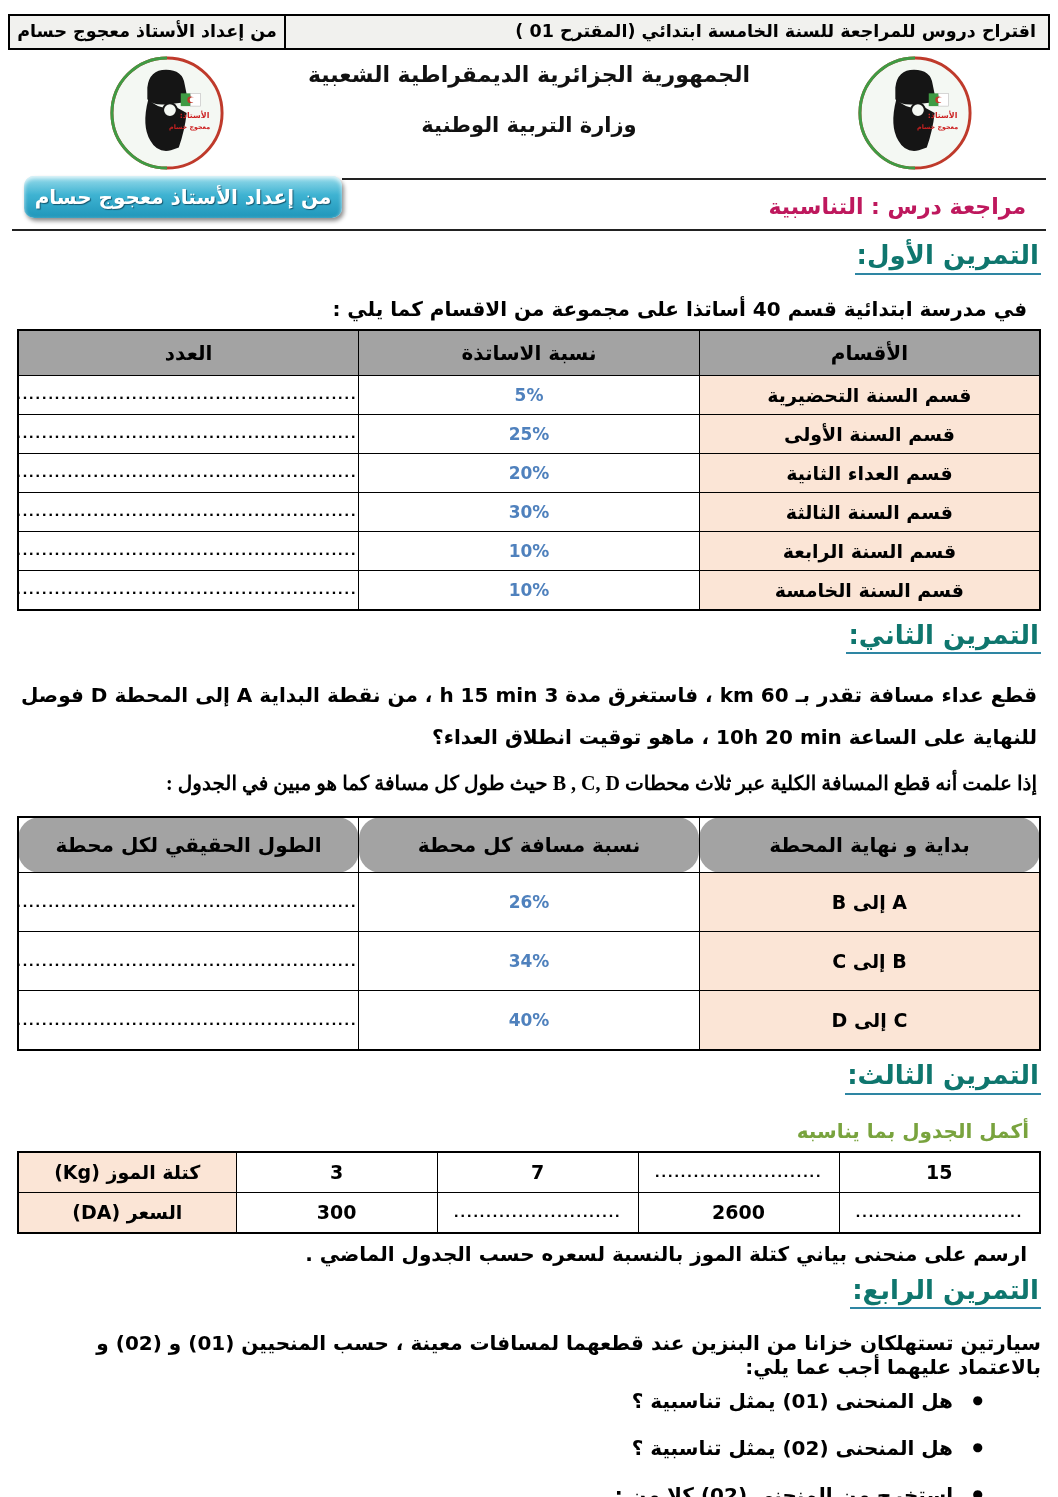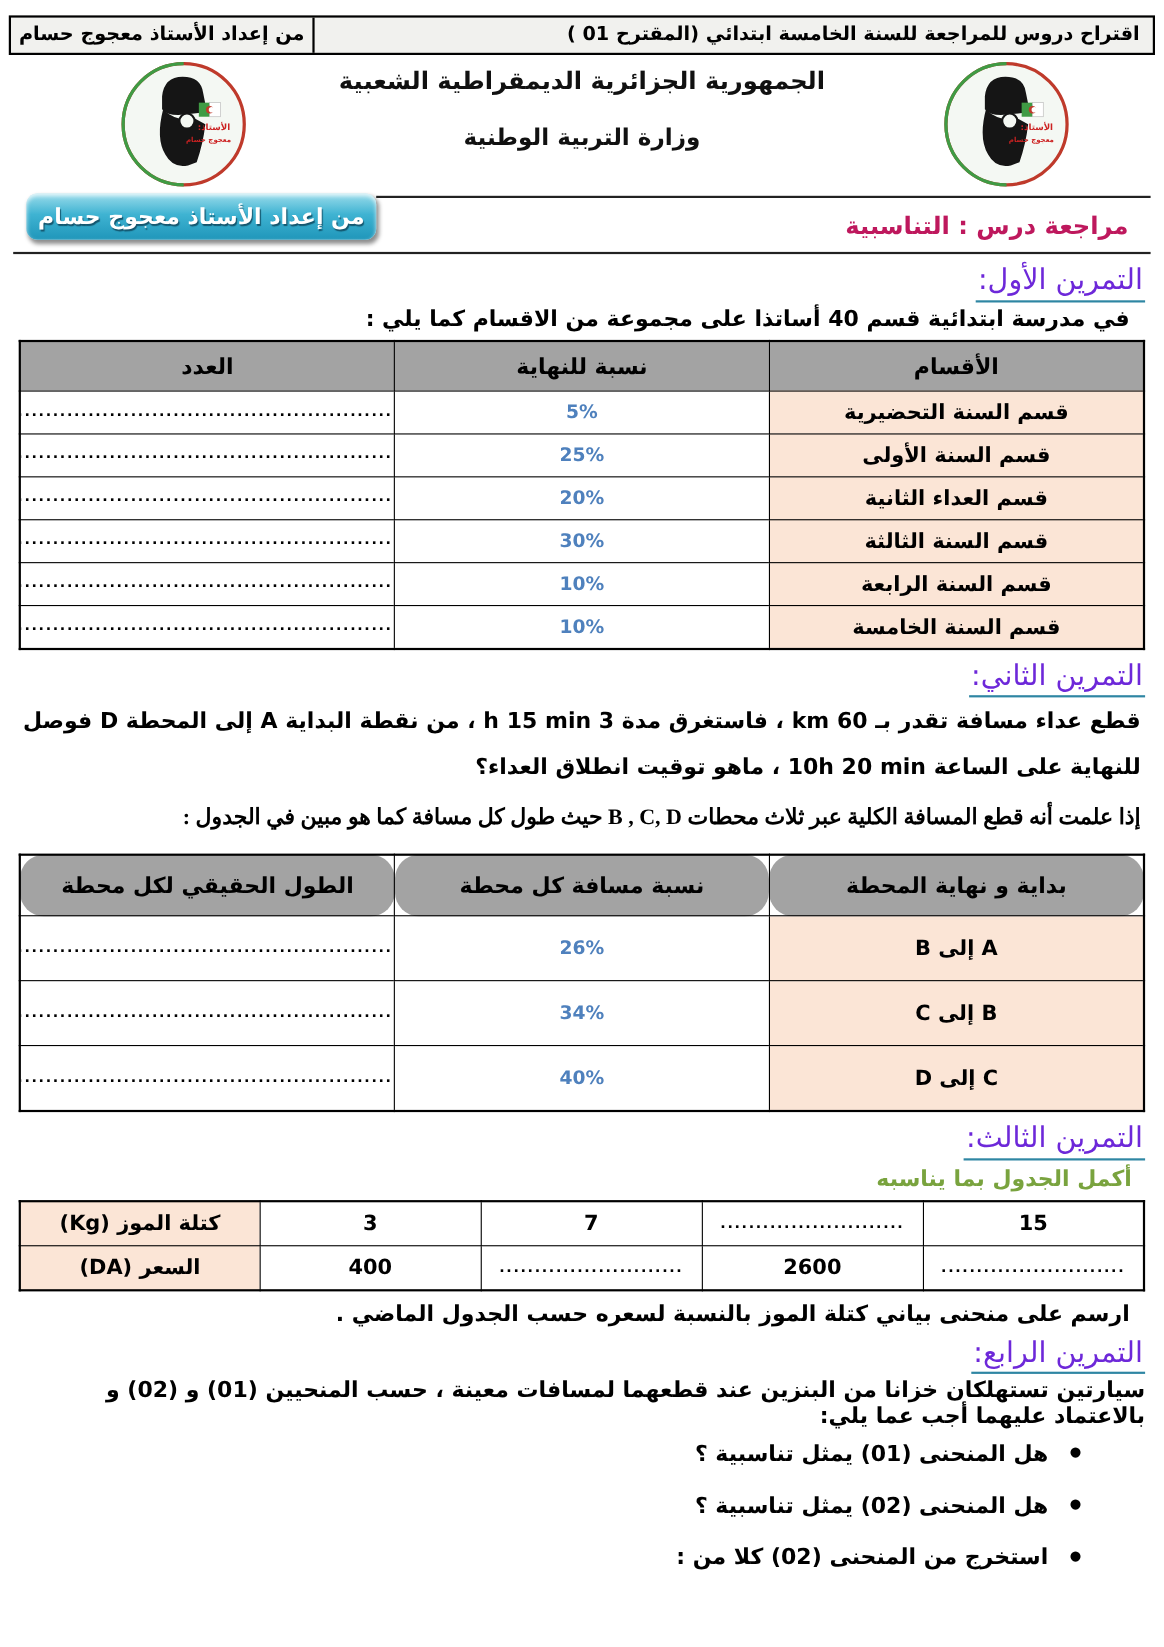--- a/index.html
+++ b/index.html
@@ -25,22 +25,22 @@
   .lesson-row .rule{position:absolute;top:0;left:330px;right:0;border-top:2px solid #222;}
   .badge{position:absolute;top:-2px;left:12px;width:318px;height:42px;border-radius:10px;
          background:linear-gradient(#9adceb, #3fb3d2 45%, #1f96ba);
          box-shadow:2px 3px 4px rgba(0,0,0,.45), inset 0 2px 4px rgba(255,255,255,.8);
          color:#fff;font-weight:bold;font-size:20px;text-align:center;line-height:42px;
          text-shadow:1px 1px 1px #14566e;}
   .lesson-title{font-weight:bold;font-size:22px;margin:12px 12px 8px 0;text-align:right;color:#be185d;}
 
   .content{padding:0 17px;}
 
-  .ex-heading{display:inline-block;color:#6d28d9;font-size:26px;font-weight:normal;
-              border-bottom:2.5px solid #2e86a3;padding:0 2px 1px;margin:8px 0 0;line-height:1.25;}
+  .ex-heading{display:inline-block;color:#0f766e;font-size:26px;font-weight:bold;
+              border-bottom:2.5px solid #2e86a3;padding:0 2px 1px;margin:8px 0 20px;line-height:1.25;}
 
   .intro{font-size:20px;font-weight:bold;margin:2px 14px 8px 0;color:#000;}
 
   .doc-table{width:100%;border-collapse:collapse;border:2px solid #000;table-layout:fixed;}
   .doc-table th{background:#a3a3a3;border:1.6px solid #000;font-size:20px;font-weight:bold;height:42px;color:#000;}
   .doc-table td{border:1.6px solid #000;font-weight:bold;font-size:19px;text-align:center;height:36px;color:#000;}
   .doc-table td.cat{background:#fbe5d6;}
   .doc-table td.pct{color:#4f81bd;font-size:17px;}
   .doc-table td.dots{font-size:13px;letter-spacing:1.5px;overflow:hidden;white-space:nowrap;}
 
@@ -118,21 +118,21 @@
 
   <div class="content">
 
     <div><span class="ex-heading">التمرين الأول:</span></div>
     <div class="intro">في مدرسة ابتدائية قسم 40 أساتذا على مجموعة من الاقسام كما يلي :</div>
 
     <table class="doc-table t1">
       <tbody>
           <tr>
         <th>الأقسام</th>
-        <th>نسبة للنهاية</th>
+        <th>نسبة الاساتذة</th>
         <th>العدد</th>
       </tr>
       <tr>
         <td class="cat">قسم السنة التحضيرية</td>
         <td class="pct">5%</td>
         <td class="dots">.......................................................</td>
       </tr>
       <tr>
         <td class="cat">قسم السنة الأولى</td>
         <td class="pct">25%</td>
@@ -197,21 +197,21 @@
       <tbody>
           <tr>
         <td class="rowlabel">كتلة الموز (Kg)</td>
         <td>3</td>
         <td>7</td>
         <td class="dots">..........................</td>
         <td>15</td>
       </tr>
       <tr>
         <td class="rowlabel">السعر (DA)</td>
-        <td>400</td>
+        <td>300</td>
         <td class="dots">..........................</td>
         <td>2600</td>
         <td class="dots">..........................</td>
       </tr>
     </tbody>
       </table>
 
     <div class="instruction">ارسم على منحنى بياني كتلة الموز بالنسبة لسعره حسب الجدول الماضي .</div>
 
     <div><span class="ex-heading">التمرين الرابع:</span></div>

